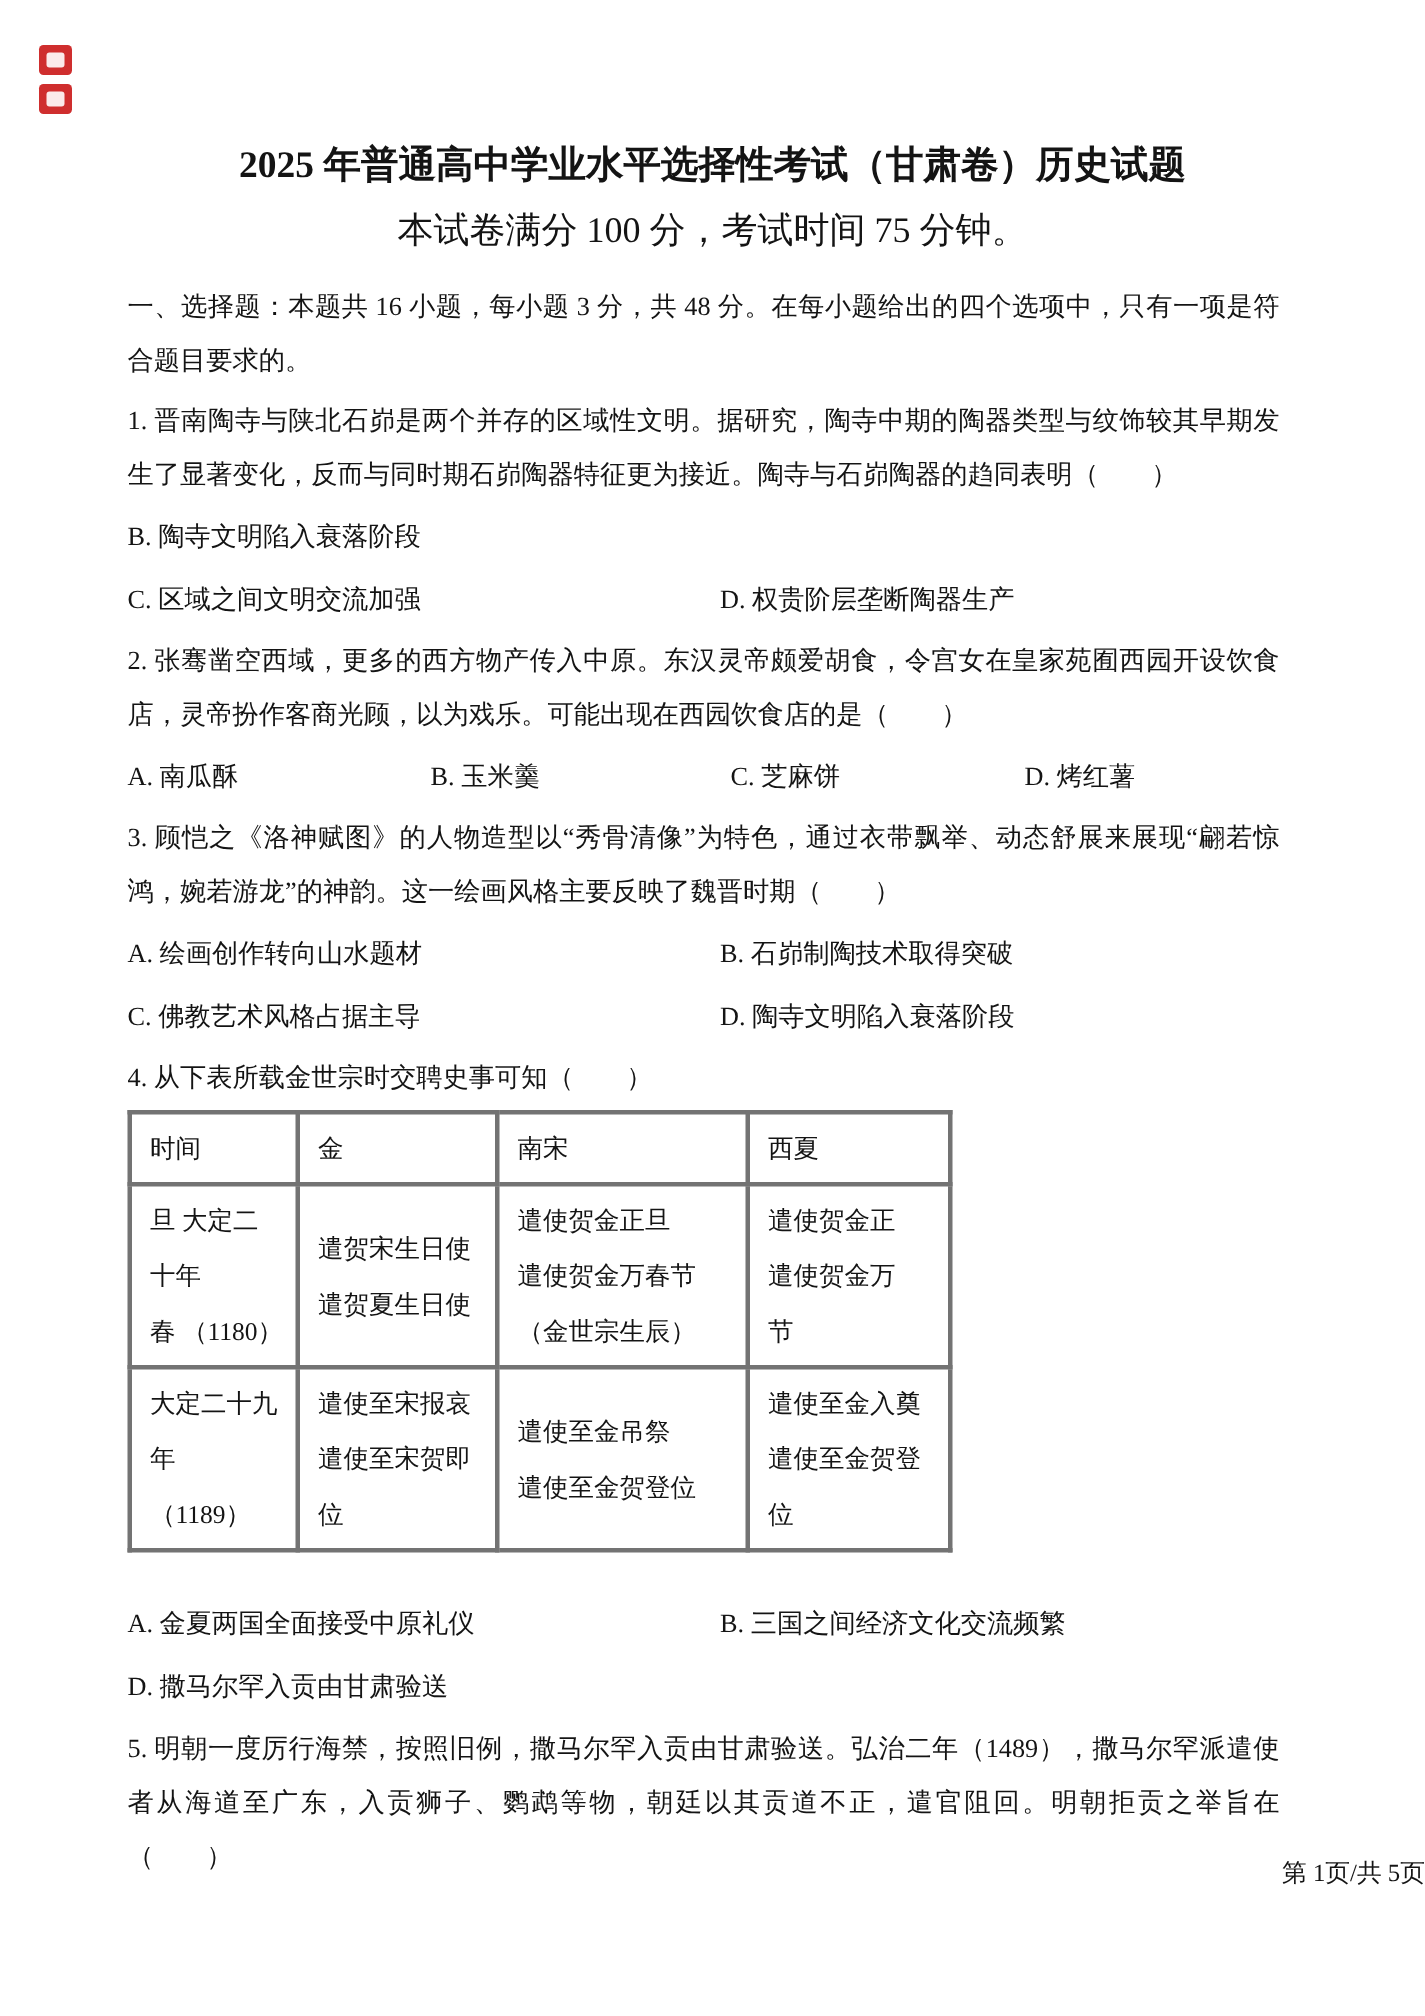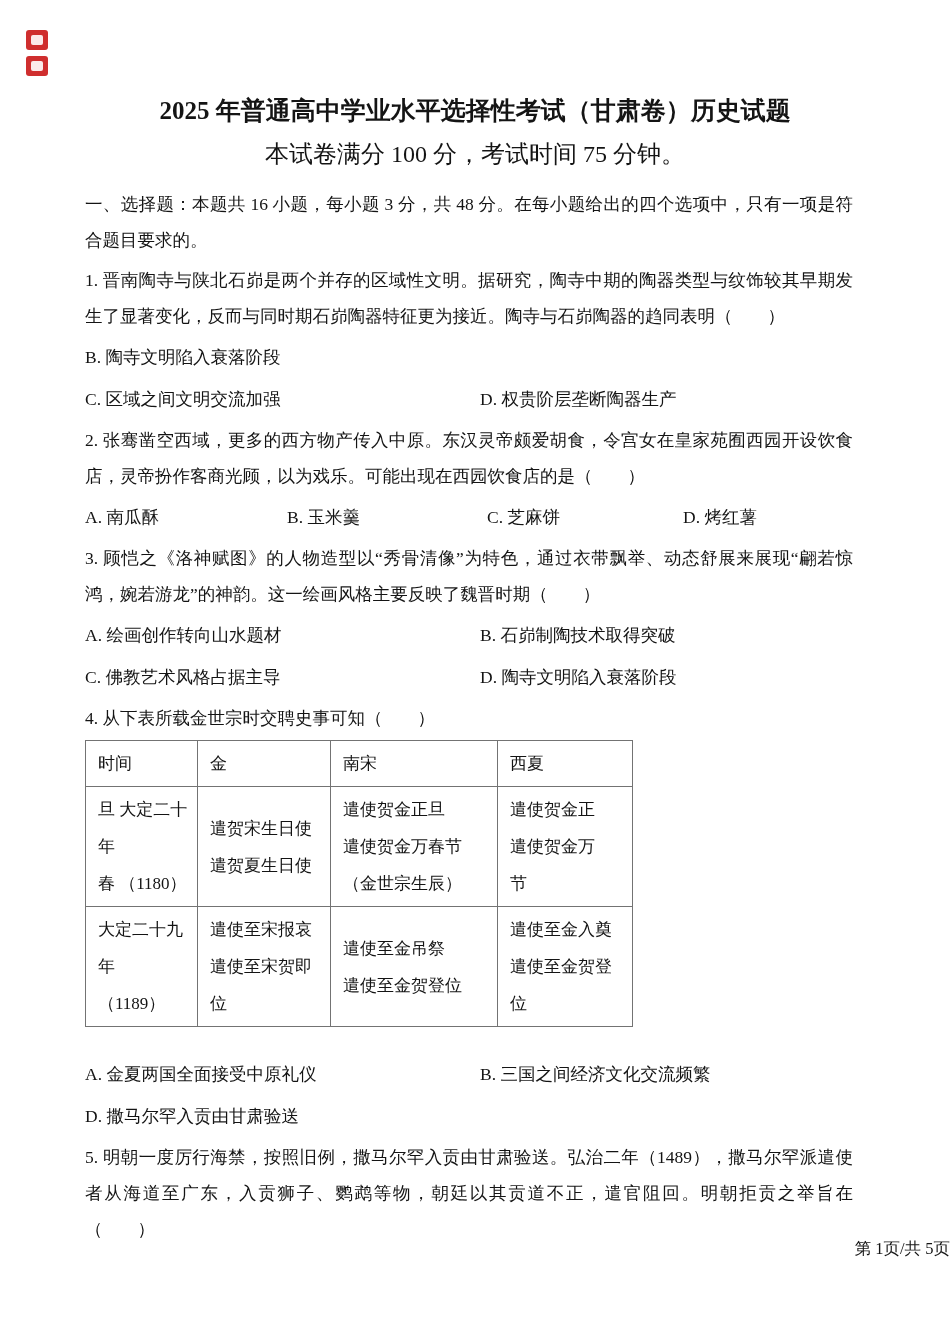--- a/index.html
+++ b/index.html
@@ -42,21 +42,21 @@
     display: grid; grid-template-columns: 202px 200px 196px 1fr;
     font-size: 17.5px; line-height: 38px; margin: 0 0 4px 0;
   }
   .opt { white-space: nowrap; }
 
   table.qtable {
     border-collapse: collapse; table-layout: fixed; width: 547px;
     margin: 4px 0 28px 0;
   }
   table.qtable td {
-    border: 1px solid #737373;
+    border: 3px solid #737373;
     font-size: 17px; line-height: 37px;
     padding: 4px 8px 4px 12px;
     vertical-align: middle;
     white-space: pre-line;
     overflow: hidden;
   }
   tr.hdr { height: 44px; }
   tr.r1  { height: 112px; margin-top: 40px; }
   tr.r2  { height: 120px; }
   td.cell-indent { padding-left: 34px; }

